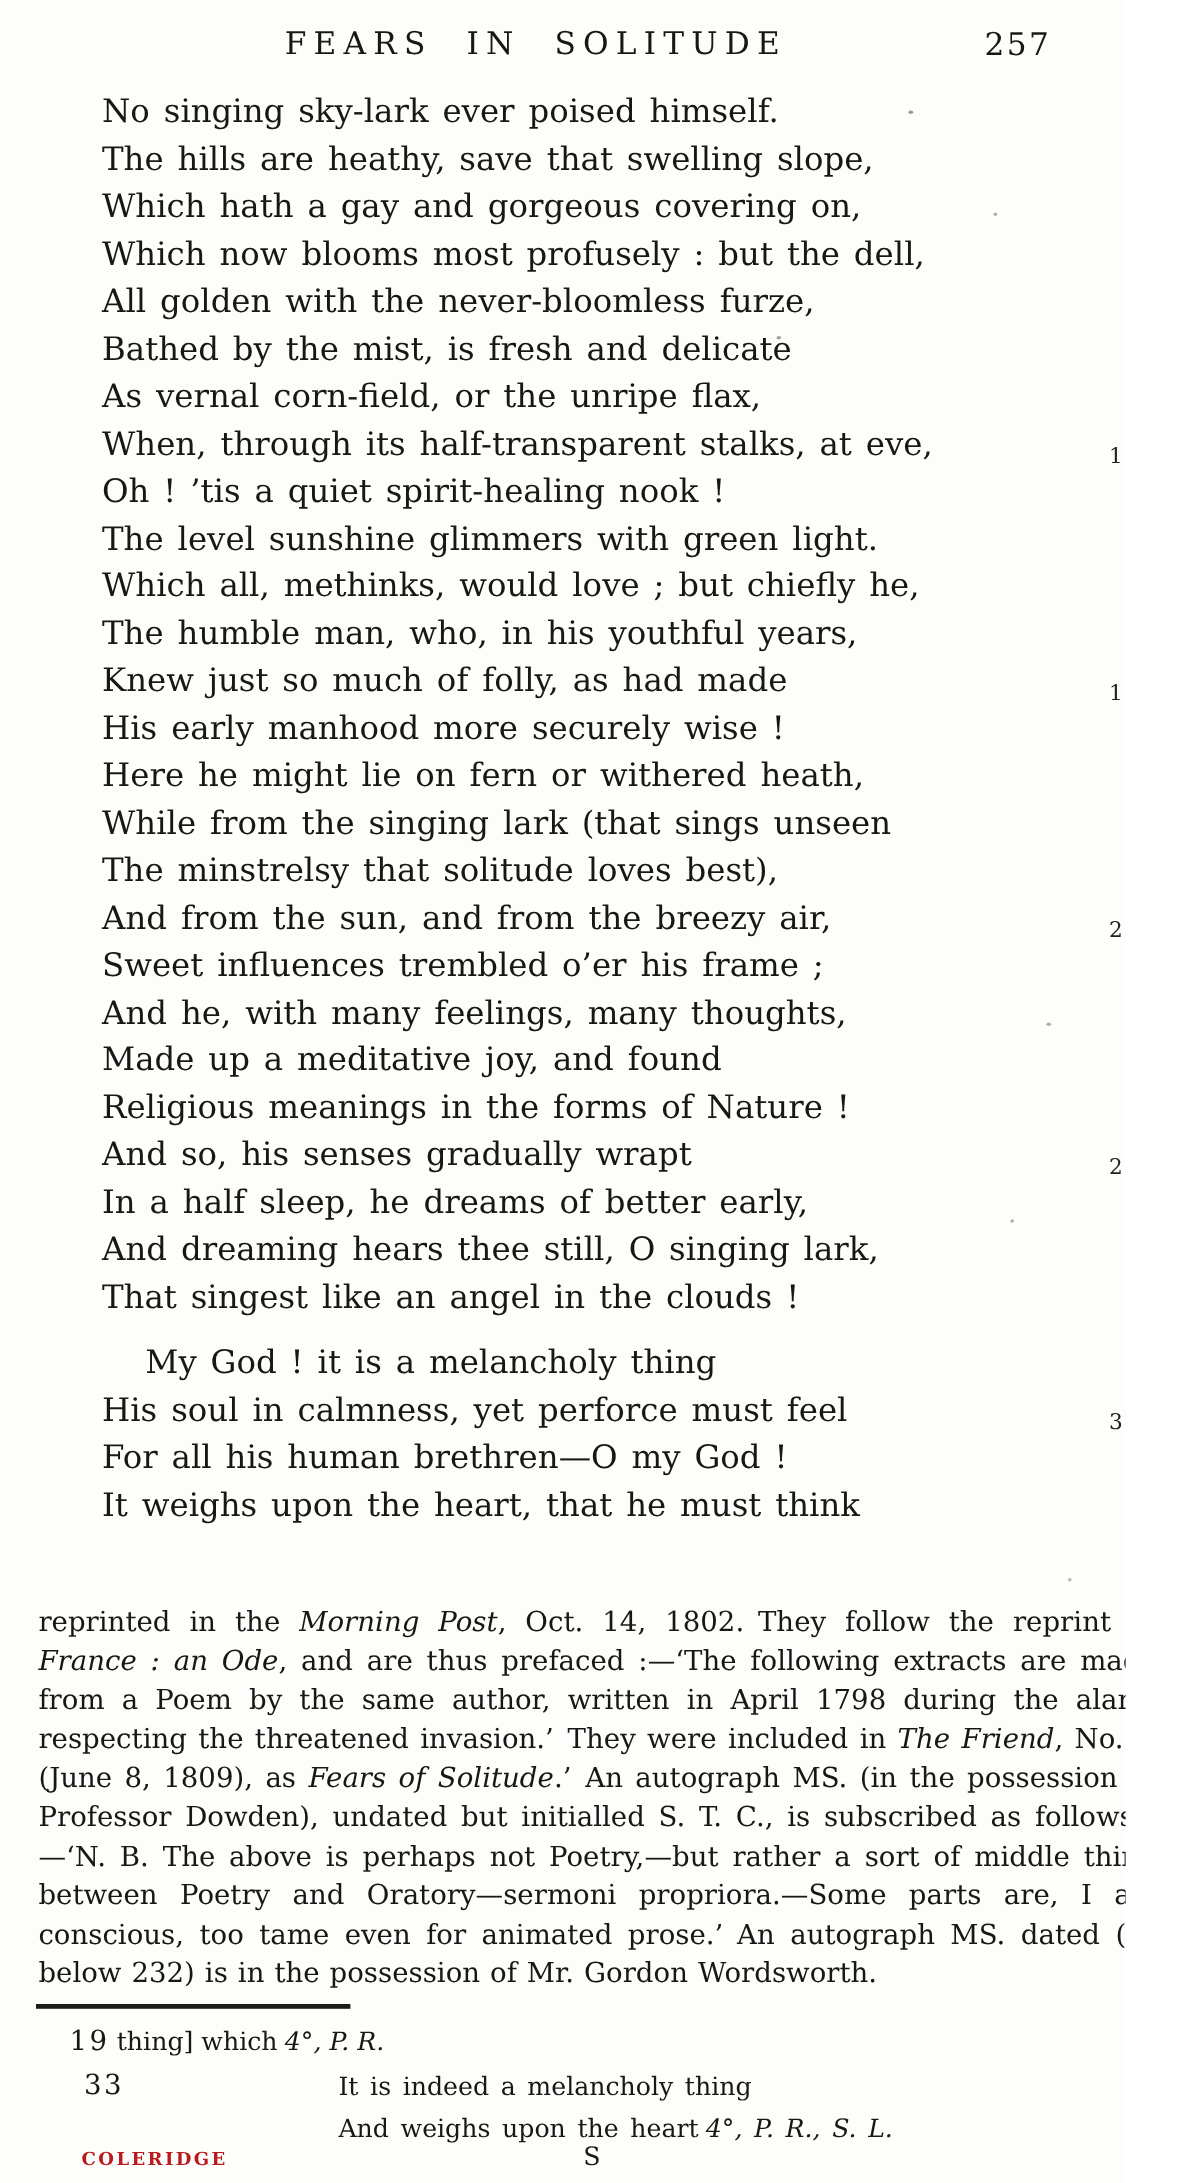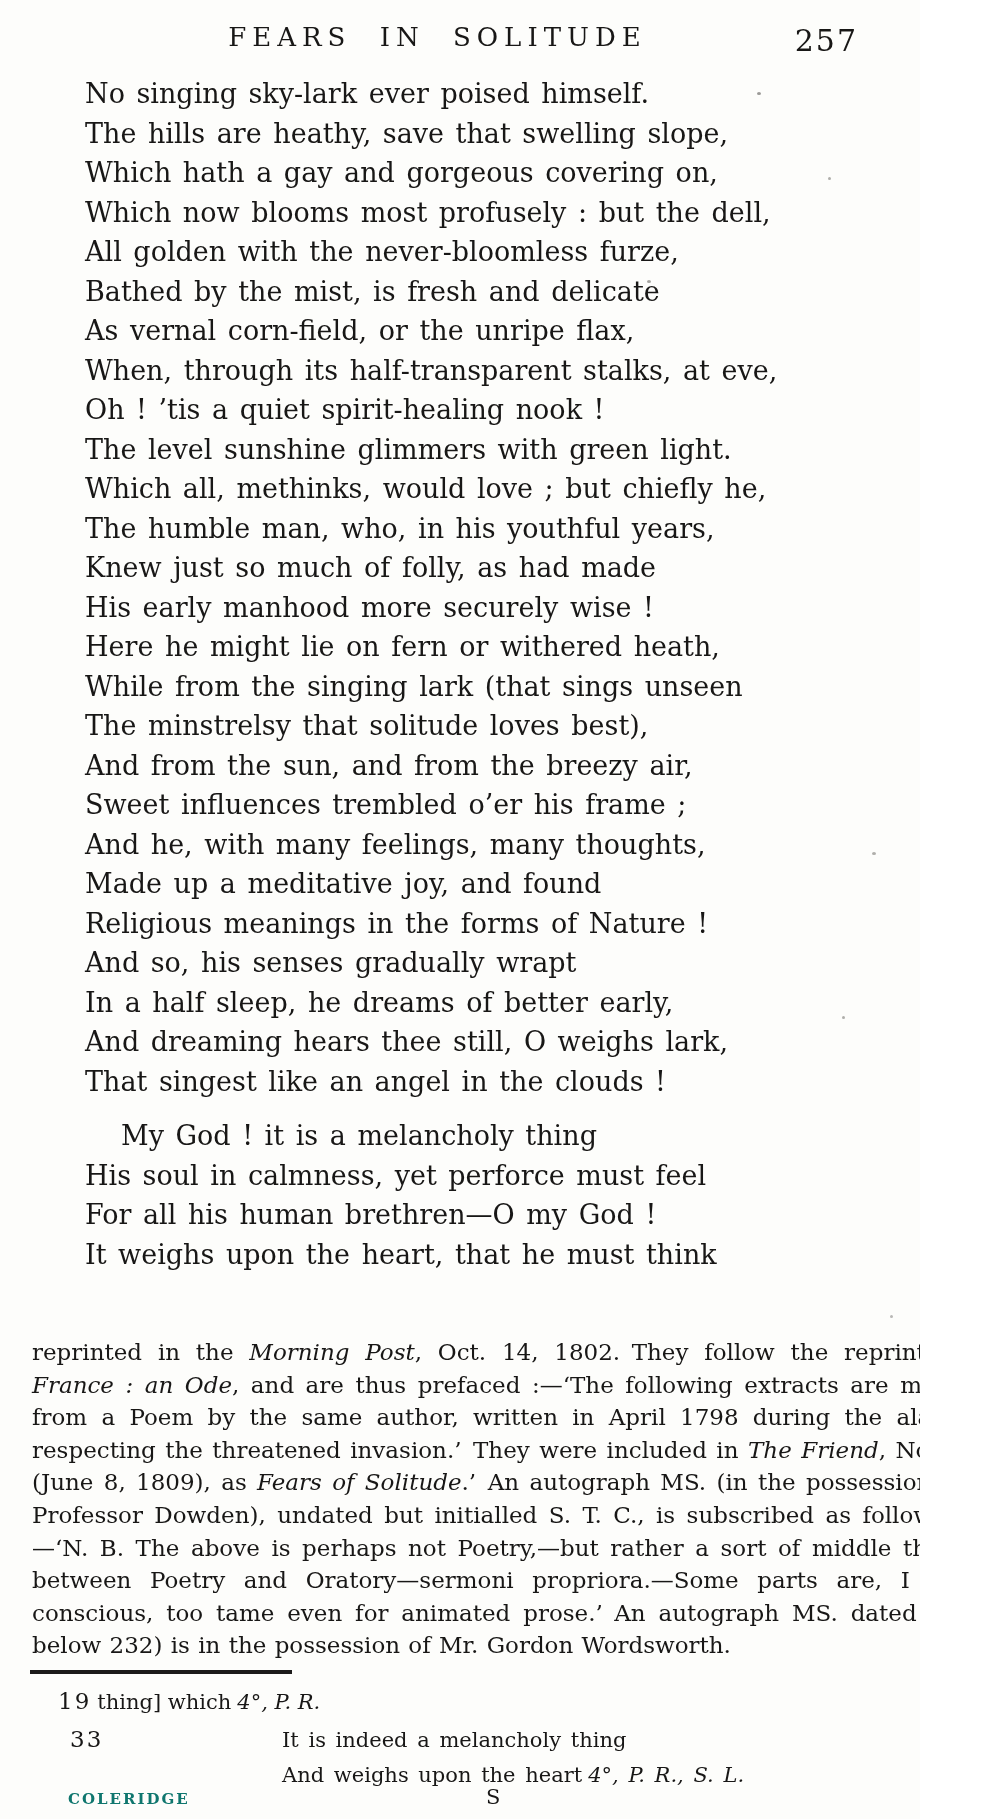--- a/index.html
+++ b/index.html
@@ -3,31 +3,32 @@
 <meta charset="utf-8">
 <style>
   html,body{margin:0;padding:0;background:#ffffff;}
   .page{
     position:relative;
     width:920px;height:1819px;
     background:#fdfdfb;
     font-family:"DejaVu Serif","Liberation Serif",serif;
     color:#181716;
     overflow:hidden;
+    padding-left:18px;
   }
   
   .running-head{position:absolute;top:22px;left:0;width:100%;height:40px;}
   .rh-title{
     position:absolute;left:0;right:45px;text-align:center;
     font-size:26px;letter-spacing:6px;word-spacing:14px;
     font-weight:500;
   }
   .rh-page{
     position:absolute;right:62px;top:1px;
-    font-size:30px;letter-spacing:2px;
+    font-size:26px;letter-spacing:2px;
   }
   
   .poem{
     position:absolute;top:74px;left:85px;width:872px;
     font-size:27px;
   }
   .stanza{margin:0;}
   .stanza + .stanza{margin-top:15px;}
   .poem-line{
     position:relative;
@@ -61,21 +62,21 @@
   .app-entry-inline{padding-left:20px;line-height:30px;}
   .app-text{margin-left:6px;}
   .app-sigla{margin-left:6px;font-style:italic;}
   .app-entry-verse{position:relative;margin-top:6px;margin-left:32px;}
   .app-num-2{position:absolute;left:0;top:3px;}
   .app-verse{margin-left:212px;}
   .app-verse-line{line-height:35px;word-spacing:3px;white-space:nowrap;}
   
   .footer-sig{
     position:absolute;left:68px;top:1790px;
-    font-size:15px;font-weight:bold;letter-spacing:2px;color:#0f766e;
+    font-size:15px;font-weight:bold;letter-spacing:2px;color:#b91c1c;
   }
   .footer-gathering{
     position:absolute;left:486px;top:1785px;
     font-size:21px;
   }
   
   .speckle{position:absolute;background:#3a3733;border-radius:50%;}
 </style>
 </head>
 <body>
@@ -106,21 +107,21 @@
         <div class="poem-line"><span class="pl-text">Here he might lie on fern or withered heath,</span></div>
         <div class="poem-line"><span class="pl-text">While from the singing lark (that sings unseen</span></div>
         <div class="poem-line"><span class="pl-text">The minstrelsy that solitude loves best),</span></div>
         <div class="poem-line"><span class="pl-text">And from the sun, and from the breezy air,</span><span class="pl-num">20</span></div>
         <div class="poem-line"><span class="pl-text">Sweet influences trembled o’er his frame ;</span></div>
         <div class="poem-line"><span class="pl-text">And he, with many feelings, many thoughts,</span></div>
         <div class="poem-line"><span class="pl-text">Made up a meditative joy, and found</span></div>
         <div class="poem-line"><span class="pl-text">Religious meanings in the forms of Nature !</span></div>
         <div class="poem-line"><span class="pl-text">And so, his senses gradually wrapt</span><span class="pl-num">25</span></div>
         <div class="poem-line"><span class="pl-text">In a half sleep, he dreams of better early,</span></div>
-        <div class="poem-line"><span class="pl-text">And dreaming hears thee still, O weighs lark,</span></div>
+        <div class="poem-line"><span class="pl-text">And dreaming hears thee still, O singing lark,</span></div>
         <div class="poem-line"><span class="pl-text">That singest like an angel in the clouds !</span></div>
       </div>
       <div class="stanza">
         <div class="poem-line indent"><span class="pl-text">My God ! it is a melancholy thing</span></div>
         <div class="poem-line"><span class="pl-num">30</span></div>
         <div class="poem-line"><span class="pl-text">His soul in calmness, yet perforce must feel</span></div>
         <div class="poem-line"><span class="pl-text">For all his human brethren—O my God !</span></div>
         <div class="poem-line"><span class="pl-text">It weighs upon the heart, that he must think</span></div>
       </div>
     </main>

